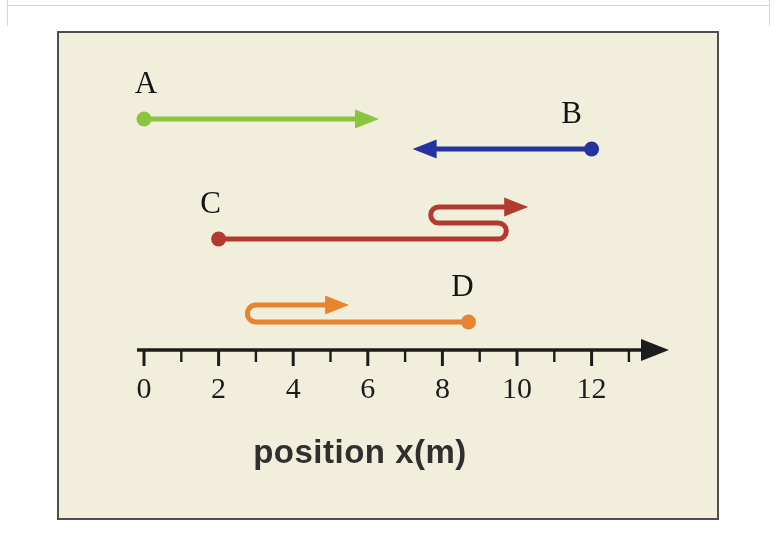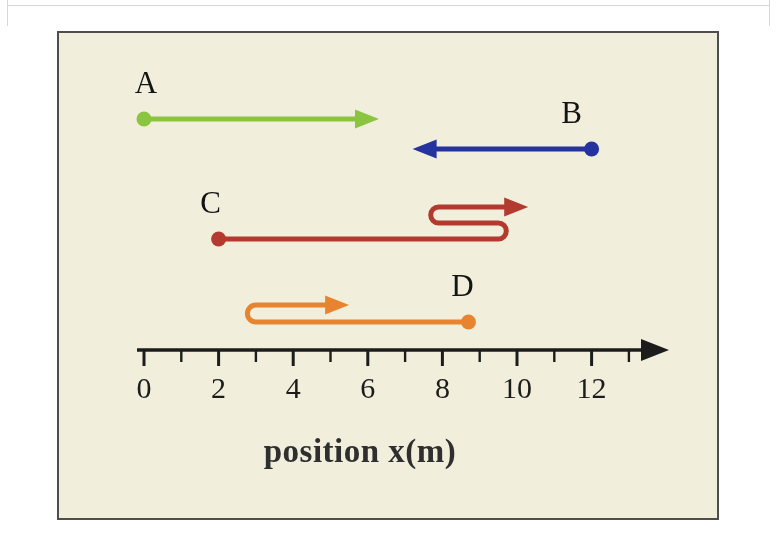--- a/index.html
+++ b/index.html
@@ -42,21 +42,21 @@
   }
   .object-label {
     font-family: "Liberation Serif", serif;
     font-size: 31px;
     fill: #141414;
   }
   .axis-caption {
     position: absolute;
     left: 81px; top: 400px; width: 440px;
     text-align: center;
-    font-family: Liberation Serif, serif;
+    font-family: Liberation Sans, sans-serif;
     font-weight: 600;
     font-size: 33px;
     letter-spacing: 0.5px;
     color: #2f2f2f;
   }
 </style>
 </head>
 <body>
 
 <div class="page-frame-top"></div>

